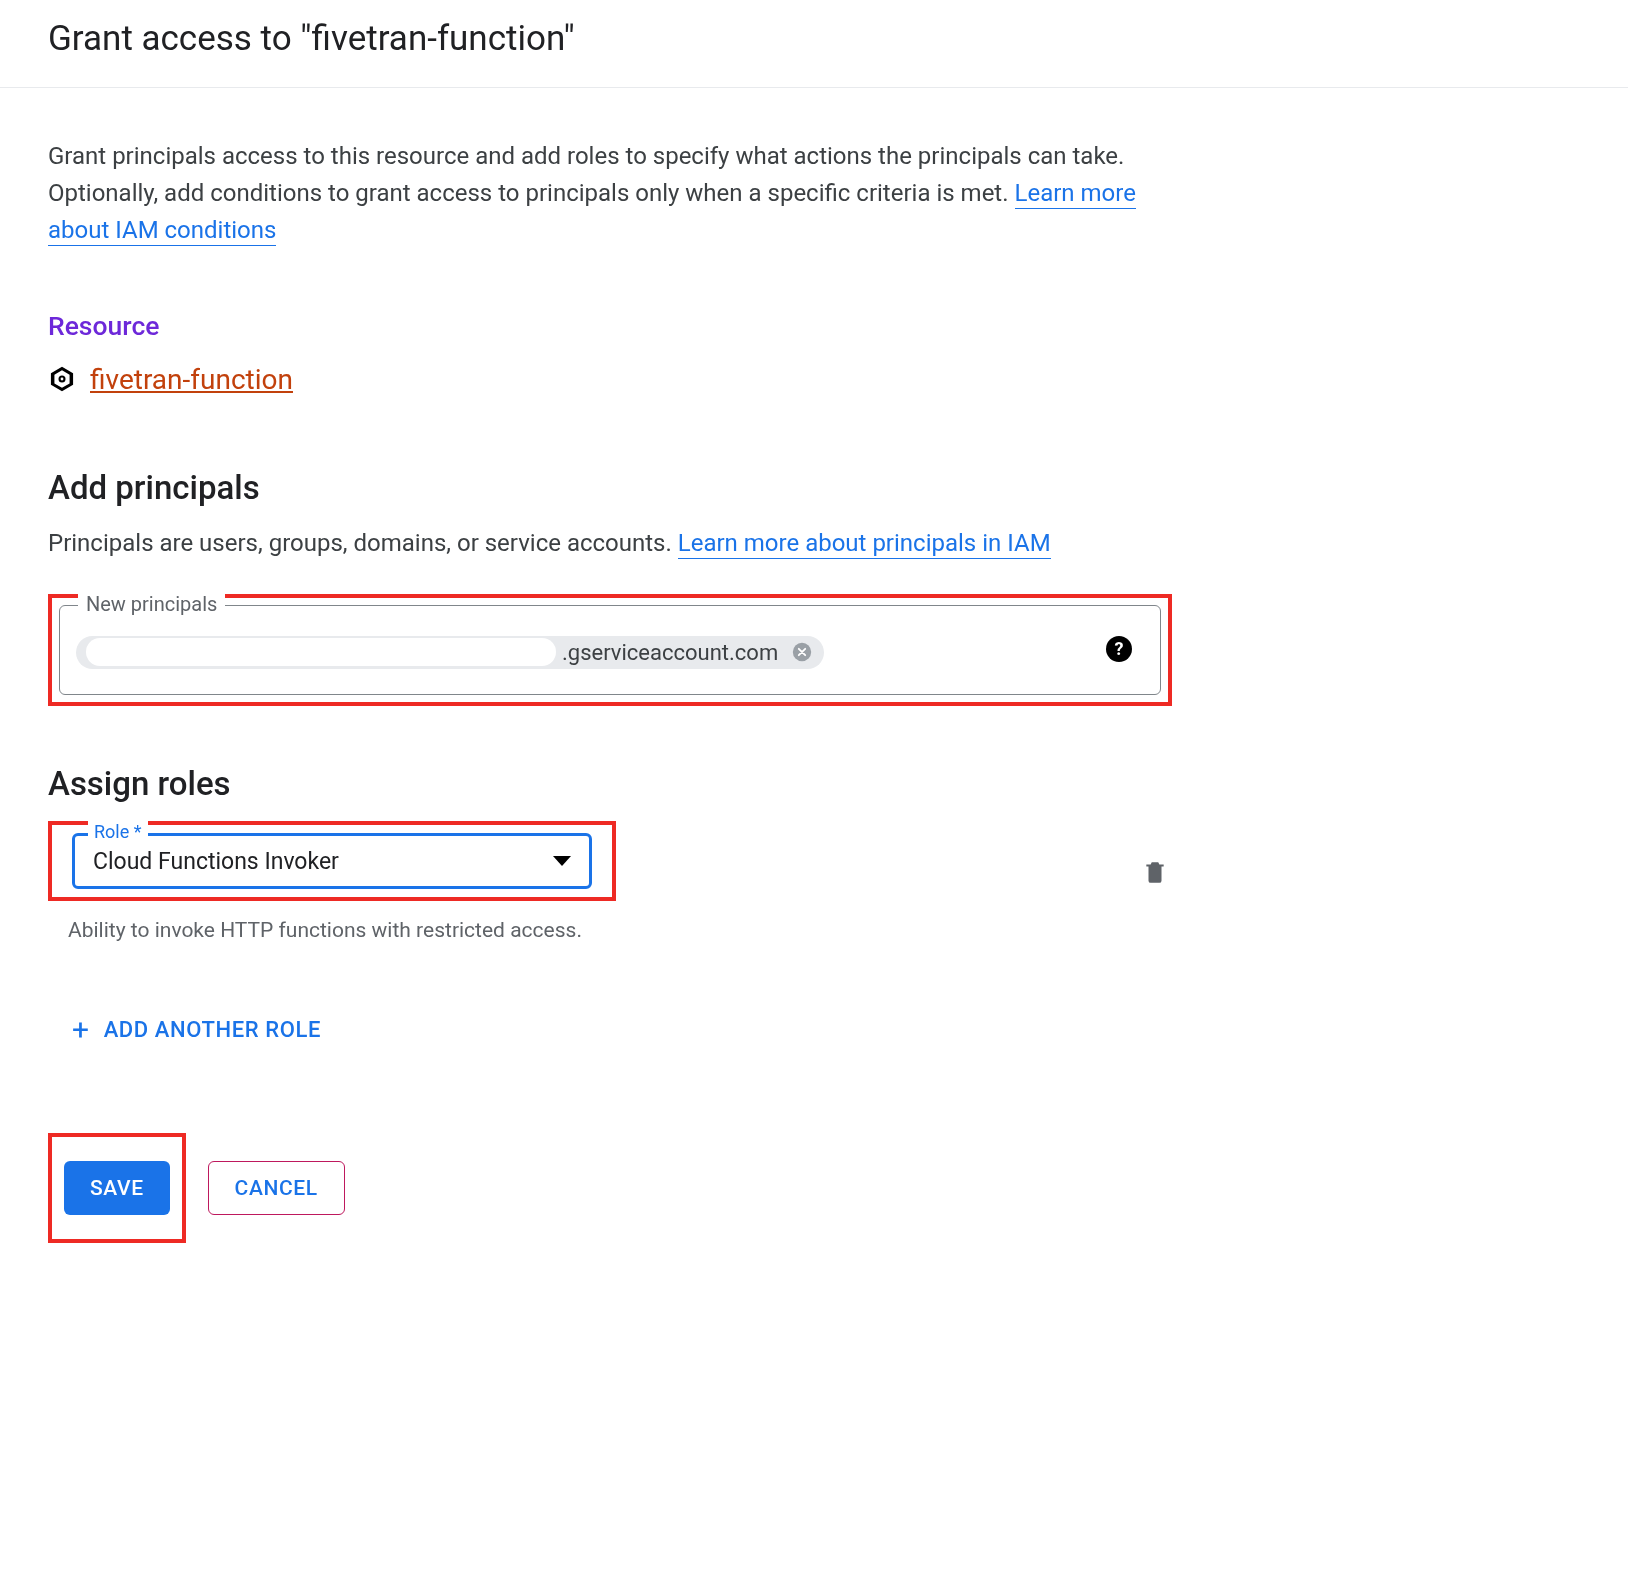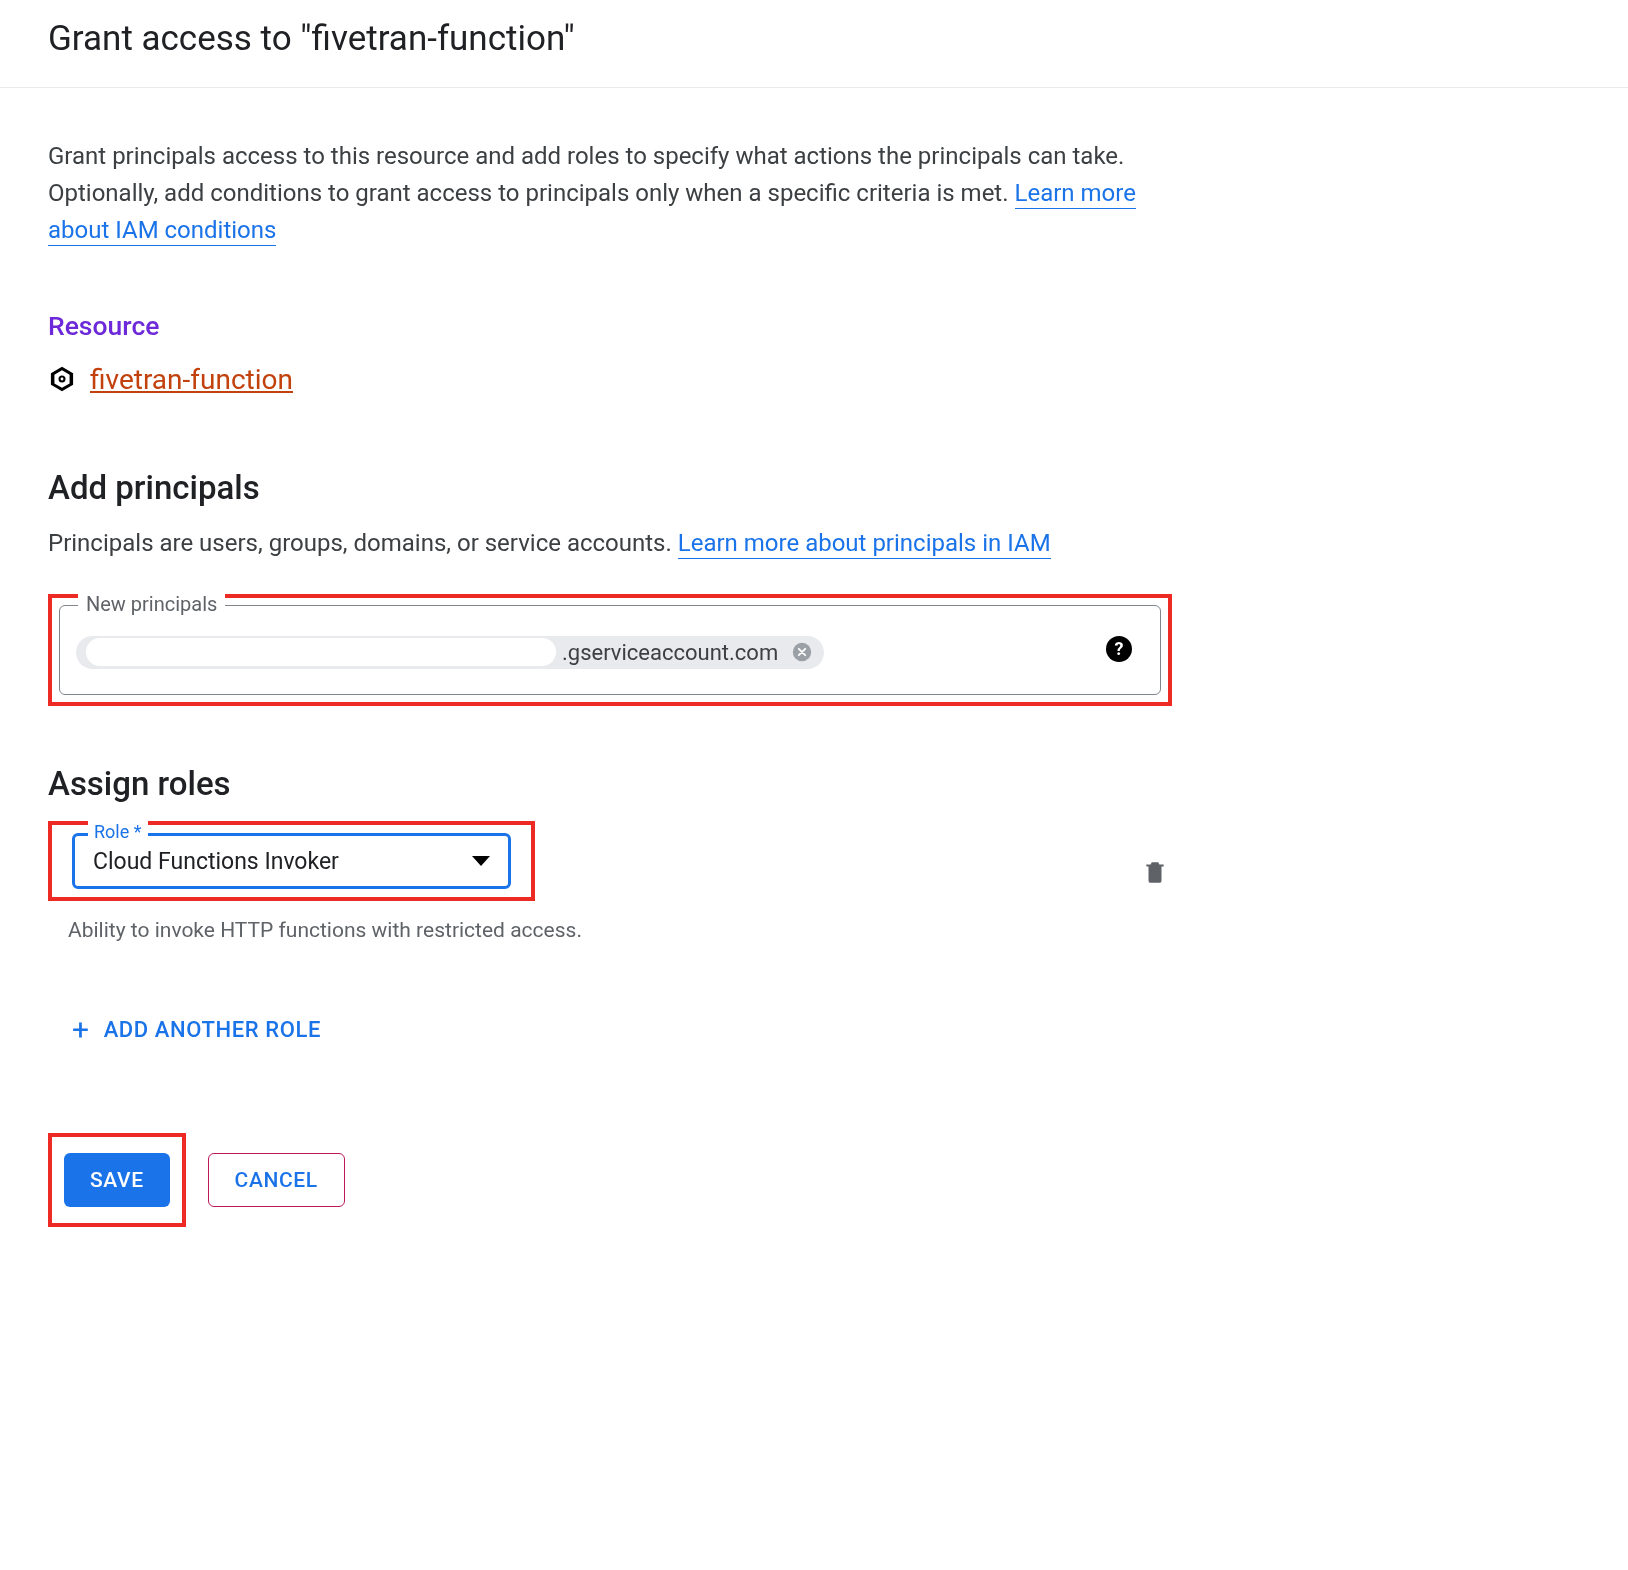--- a/index.html
+++ b/index.html
@@ -128,21 +128,21 @@
   .role-select-wrap { position: relative; }
   .role-float-label {
     position: absolute;
     top: -12px; left: 16px;
     background: #fff;
     padding: 0 6px;
     font-size: 18px;
     color: #1a73e8;
   }
   .role-select {
-    width: 439px; height: 56px;
+    width: 520px; height: 56px;
     border: 3px solid #1a73e8;
     border-radius: 6px;
     display: flex; align-items: center; justify-content: space-between;
     padding: 0 18px;
     font-size: 23px;
     color: #202124;
     cursor: pointer;
   }
   .caret {
     width: 0; height: 0;
@@ -173,21 +173,21 @@
     letter-spacing: 0.6px;
     cursor: pointer;
   }
   .add-role .plus { font-size: 30px; font-weight: 400; line-height: 1; }
   .footer {
     margin-top: 88px;
     display: flex; align-items: center; gap: 22px;
   }
   .red-box-3 {
     border: 4px solid #ee2a24;
-    padding: 16px 12px;
+    padding: 24px 12px;
     display: inline-block;
   }
   .btn {
     height: 54px;
     border-radius: 6px;
     font-size: 21px; font-weight: 500;
     letter-spacing: 0.6px;
     padding: 0 26px;
     display: inline-flex; align-items: center; justify-content: center;
     cursor: pointer; user-select: none;

